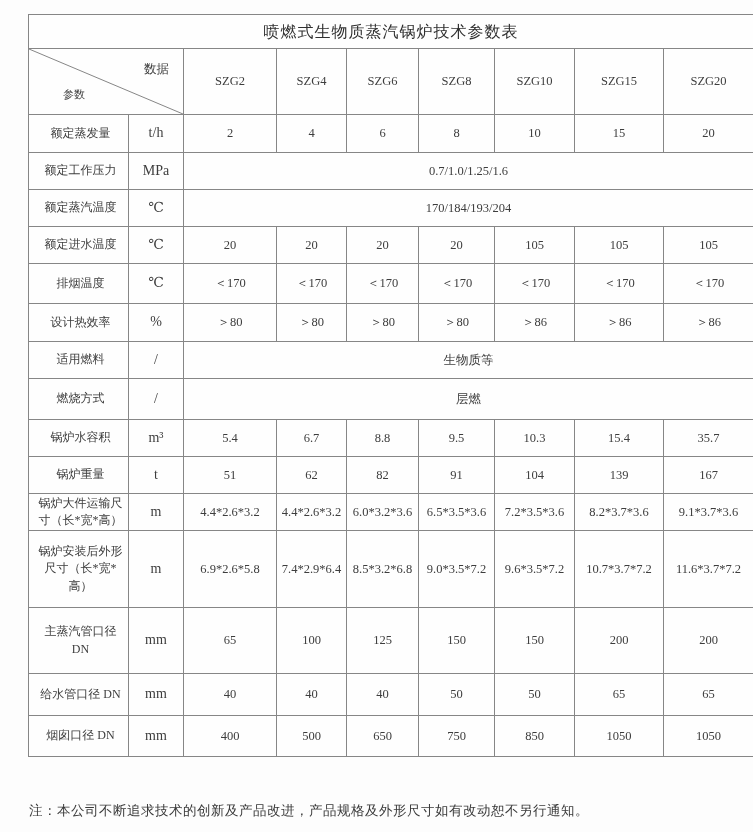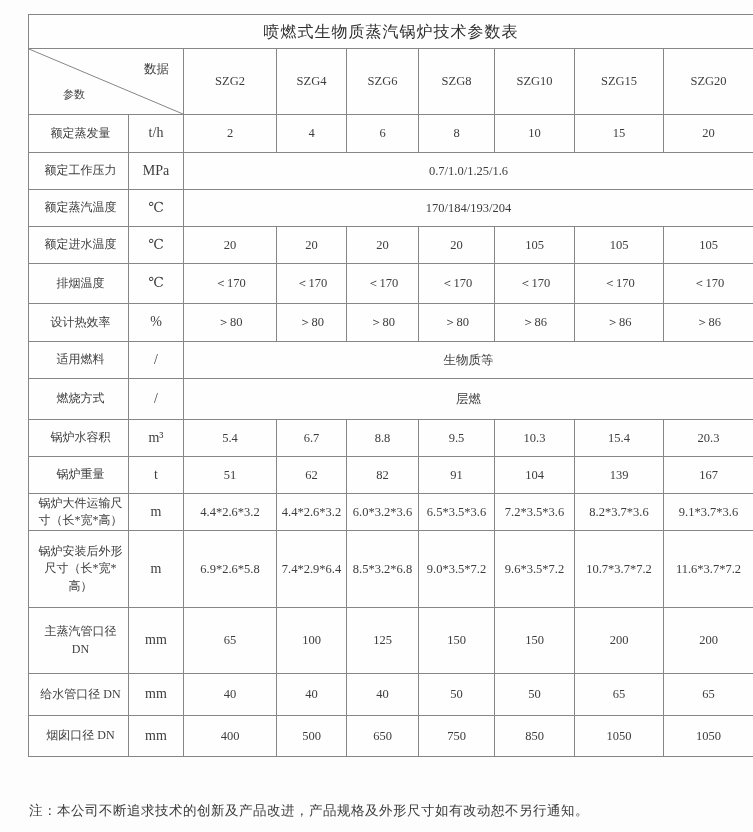--- a/index.html
+++ b/index.html
@@ -177,21 +177,21 @@
         </tr>
         <tr>
           <td class="label">锅炉水容积</td>
           <td class="unit">m³</td>
           <td>5.4</td>
           <td>6.7</td>
           <td>8.8</td>
           <td>9.5</td>
           <td>10.3</td>
           <td>15.4</td>
-          <td>20.3</td>
+          <td>35.7</td>
         </tr>
         <tr>
           <td class="label">锅炉重量</td>
           <td class="unit">t</td>
           <td>51</td>
           <td>62</td>
           <td>82</td>
           <td>91</td>
           <td>104</td>
           <td>139</td>

